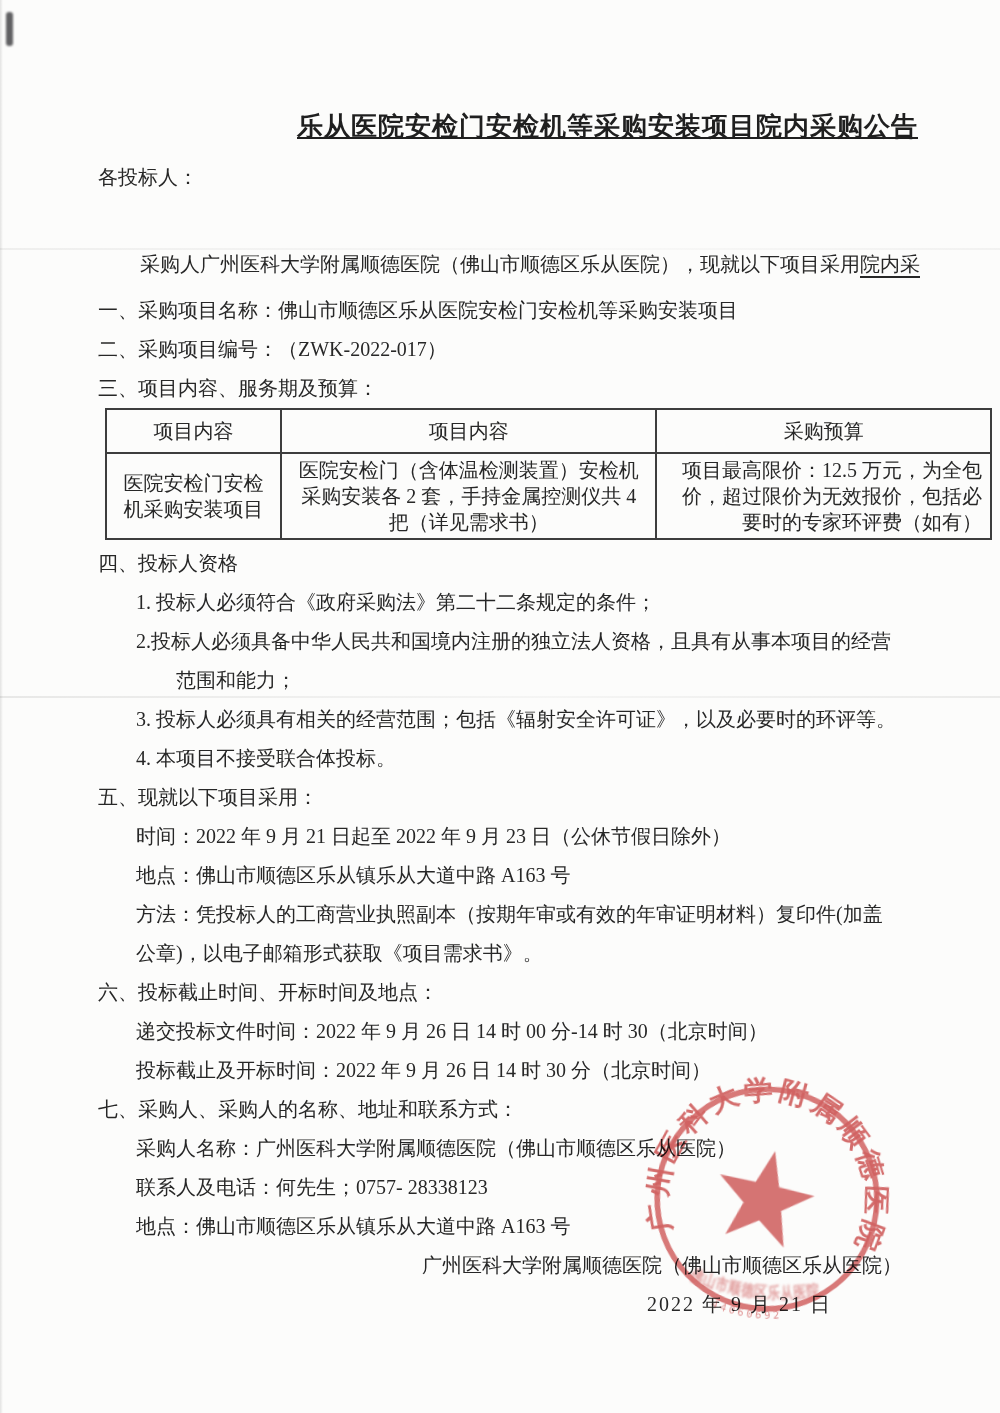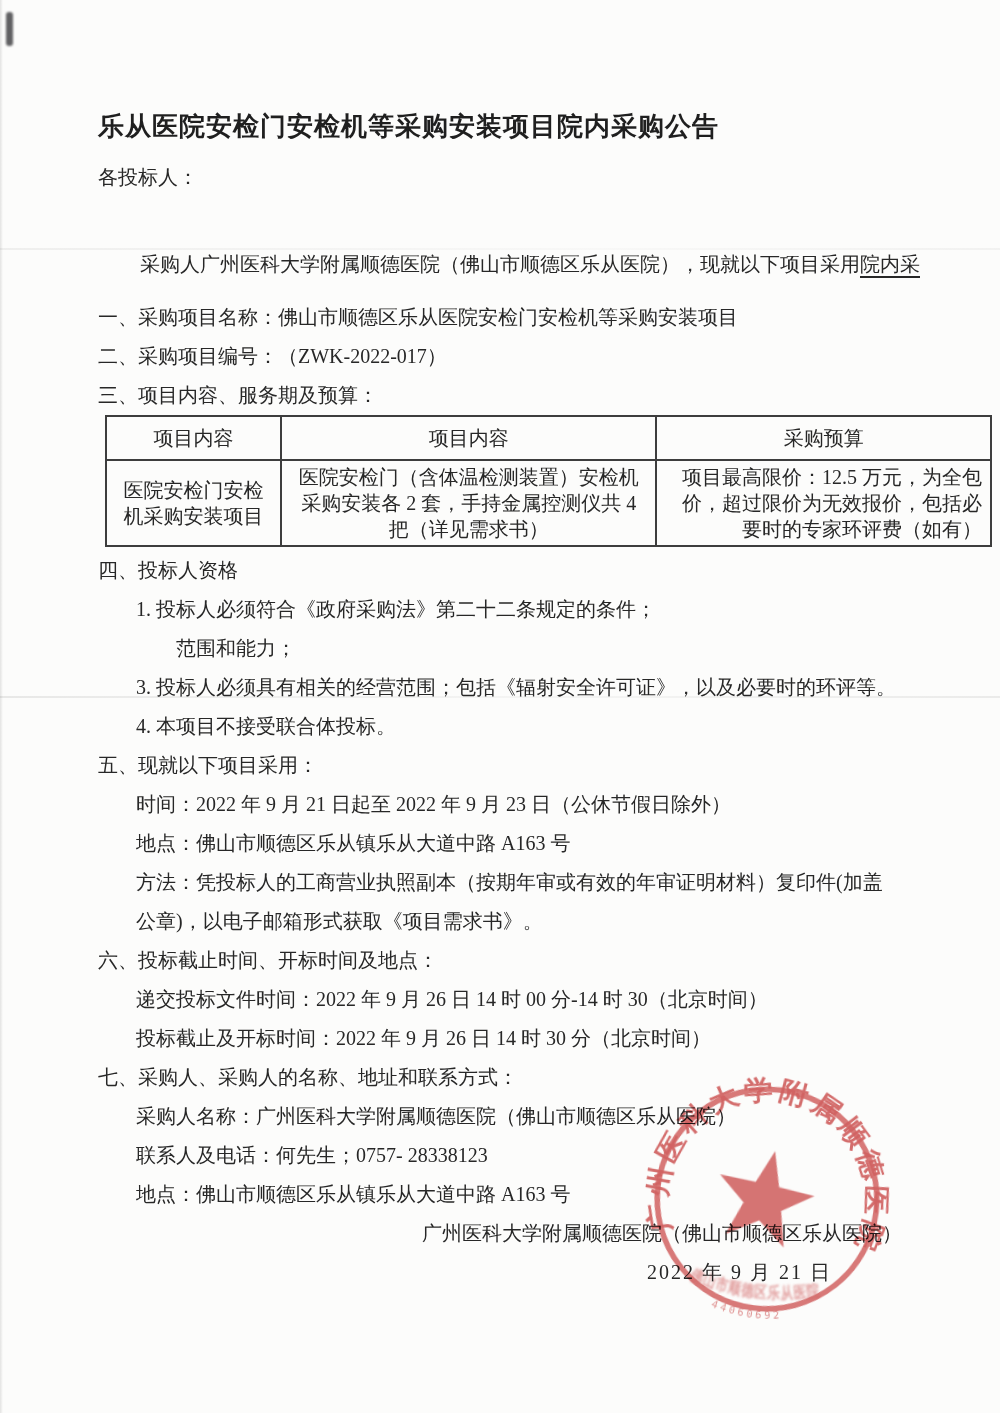--- a/index.html
+++ b/index.html
@@ -20,31 +20,32 @@
     background:linear-gradient(to right,rgba(0,0,0,0.10),rgba(0,0,0,0));}
   .smudge-topleft{position:absolute;left:6px;top:12px;width:7px;height:34px;
     background:rgba(45,45,48,0.75);border-radius:3px;filter:blur(1px);}
   .fold-1{position:absolute;left:0;top:248px;width:100%;height:2px;
     background:linear-gradient(to right,rgba(120,120,118,0.10),rgba(120,120,118,0.03) 60%,rgba(120,120,118,0.08));}
   .fold-2{position:absolute;left:0;top:696px;width:100%;height:2px;
     background:linear-gradient(to right,rgba(110,110,108,0.14),rgba(110,110,108,0.05) 55%,rgba(110,110,108,0.12));}
   .content{position:absolute;left:98px;top:0;width:820px;}
   .title{
     padding-top:108px;
-    text-align:left;
+    text-align:right;
     font-family:"Liberation Sans","DejaVu Sans",sans-serif;
     font-weight:700;
     font-size:26px;line-height:36px;
     letter-spacing:1px;
     color:#1f1f1f;
+    text-decoration:underline;
   }
   .ln{white-space:nowrap;}
   .salutation{margin-top:14px;}
   .indent{padding-left:42px;margin-top:48px;}
-  .sec1{margin-top:14px;}
+  .sec1{margin-top:7px;}
   .sub{padding-left:38px;}
   .sub2{padding-left:78px;}
   .u{text-decoration:underline;text-underline-offset:5px;}
   
   table.items{
     border-collapse:collapse;
     margin-left:7px;
     width:887px;
     table-layout:fixed;
   }
@@ -115,20 +116,21 @@
       <tr>
         <td class="c1">医院安检门安检机采购安装项目</td>
         <td class="c2">医院安检门（含体温检测装置）安检机采购安装各 2 套，手持金属控测仪共 4 把（详见需求书）</td>
         <td class="c3">项目最高限价：12.5 万元，为全包价，超过限价为无效报价，包括必要时的专家环评费（如有）</td>
       </tr>
     </tbody>
       </table>
 
     <div class="ln after-table">四、投标人资格</div>
     <div class="ln sub">1. 投标人必须符合《政府采购法》第二十二条规定的条件；</div>
+    <div class="ln sub">2.投标人必须具备中华人民共和国境内注册的独立法人资格，且具有从事本项目的经营</div>
     <div class="ln sub2">范围和能力；</div>
     <div class="ln sub">3. 投标人必须具有相关的经营范围；包括《辐射安全许可证》，以及必要时的环评等。</div>
     <div class="ln sub">4. 本项目不接受联合体投标。</div>
 
     <div class="ln">五、现就以下项目采用：</div>
     <div class="ln sub">时间：2022 年 9 月 21 日起至 2022 年 9 月 23 日（公休节假日除外）</div>
     <div class="ln sub">地点：佛山市顺德区乐从镇乐从大道中路 A163 号</div>
     <div class="ln sub">方法：凭投标人的工商营业执照副本（按期年审或有效的年审证明材料）复印件(加盖</div>
     <div class="ln sub">公章)，以电子邮箱形式获取《项目需求书》。</div>
 

